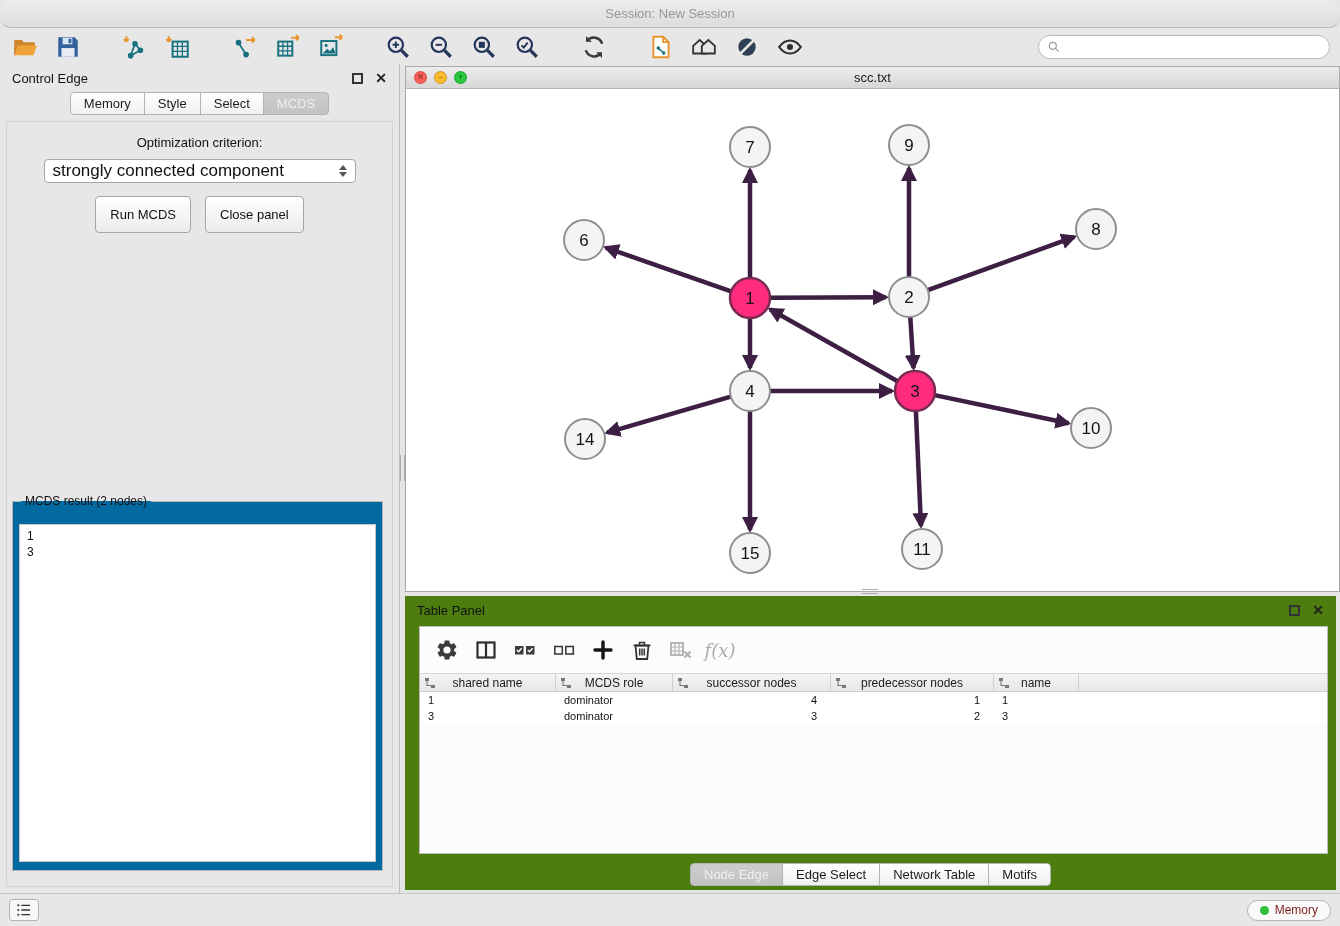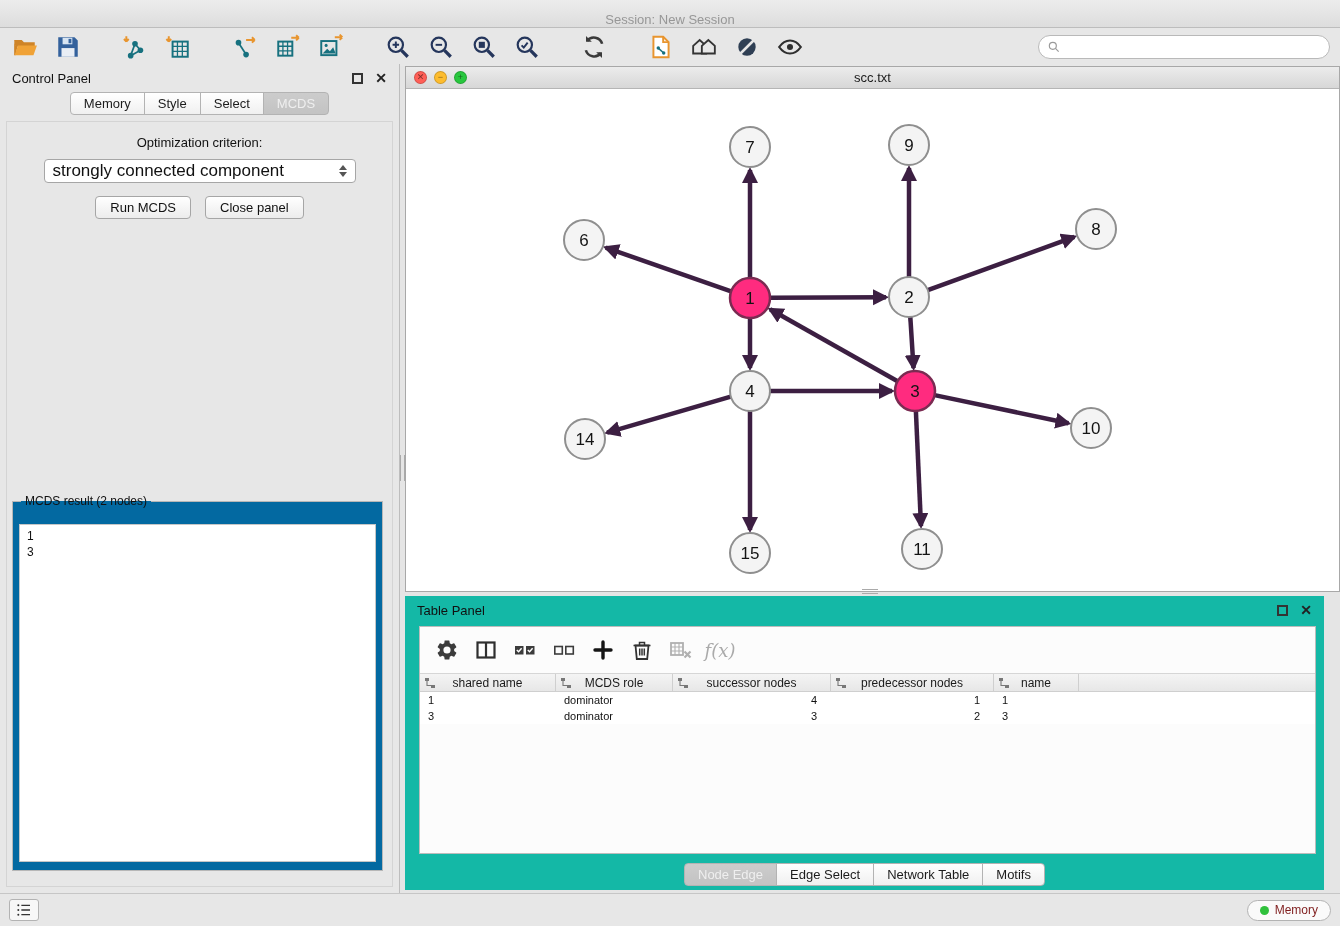--- a/index.html
+++ b/index.html
@@ -3,21 +3,21 @@
 <meta charset="utf-8">
 <style>
   * { box-sizing: border-box; margin: 0; padding: 0; }
   html,body { width:1340px; height:926px; }
   body { font-family: "Liberation Sans", sans-serif; background:#e5e5e5; }
   .root { position:relative; width:1340px; height:926px; background:#e5e5e5; overflow:hidden; }
 
   
   .titlebar { position:absolute; top:0; left:0; right:0; height:28px;
     background:linear-gradient(#ececec,#dddddd); border-bottom:1px solid #bdbdbd;
-    display:flex; align-items:flex-end; justify-content:center; font-size:13px; color:#979797; }
+    display:flex; align-items:center; justify-content:center; font-size:13px; color:#979797;border-radius:11px; }
 
   
   .toolbar { position:absolute; top:28px; left:0; right:0; height:38px;
     display:flex; align-items:center; padding:0 10px; background:#e7e7e7; }
   .tb-items { display:flex; align-items:center; }
   .tb-btn { width:30px; height:30px; margin-right:13px; display:flex; align-items:center; justify-content:center; cursor:pointer; }
   .tb-btn.grp { margin-left:24px; }
   .tb-btn .ic, .tp-btn .ic { display:flex; width:26px; height:26px; }
   .ic svg { width:100%; height:100%; }
   .searchbox { margin-left:auto; width:292px; height:24px; background:#fff; border:1px solid #b9b9b9;
@@ -41,21 +41,21 @@
   .tab.selected { background:linear-gradient(#cccccc,#c3c3c3); color:#efefef; }
   .cp-frame { position:absolute; left:6px; right:6px; top:57px; bottom:6px; border:1px solid #d4d4d4; }
   .opt-label { text-align:center; margin-top:20px; font-size:13px; color:#111; }
   .select { width:312px; height:24px; margin:9px auto 0; background:#fff; border:1px solid #a6a6a6;
     border-radius:4px; display:flex; align-items:center; padding:0 8px; font-size:17px; color:#111; cursor:pointer; }
   .spin { margin-left:auto; display:flex; flex-direction:column; gap:2px; }
   .spin i { width:0; height:0; border-left:4px solid transparent; border-right:4px solid transparent; }
   .spin .up { border-bottom:5px solid #555; }
   .spin .dn { border-top:5px solid #555; }
   .btn-row { display:flex; justify-content:center; gap:14px; margin-top:13px; }
-  .btn { font-size:13px; padding:3px 14px; border:1px solid #a6a6a6; border-radius:4px;
+  .btn { font-size:13px; padding:10px 14px; border:1px solid #a6a6a6; border-radius:4px;
     background:linear-gradient(#ffffff,#ececec); color:#111; cursor:pointer; }
   fieldset.result { position:absolute; left:12px; right:16px; top:430px; bottom:22px;
     border:1px solid #b7b7b7; background:#0369a1; padding:4px; }
   fieldset.result legend { font-size:12px; color:#111; padding:0 4px; margin-left:4px; }
   .result-box { position:absolute; left:6px; right:6px; top:16px; bottom:8px; background:#fff;
     border:1px solid #c6c6c6; padding:3px 7px; overflow:auto; }
   .rline { font-size:12px; line-height:16px; color:#111; }
 
   
   .net-win { position:absolute; left:405px; top:66px; width:935px; height:526px;
@@ -65,21 +65,21 @@
   .lights { position:absolute; left:8px; top:0; bottom:0; display:flex; align-items:center; gap:7px; }
   .light { width:13px; height:13px; border-radius:50%; display:flex; align-items:center; justify-content:center;
     font-size:9px; line-height:1; color:rgba(0,0,0,.5); border:1px solid rgba(0,0,0,.18); cursor:pointer; }
   .net-canvas-wrap { position:absolute; left:0; top:22px; right:0; bottom:0; background:#fff; }
   .h-grip { position:absolute; left:456px; bottom:-3px; width:16px; height:5px;
     border-top:1px solid #aaa; border-bottom:1px solid #aaa; cursor:row-resize; }
   .v-grip { position:absolute; left:400px; top:455px; width:5px; height:26px;
     border-left:1px solid #aaa; border-right:1px solid #aaa; cursor:col-resize; }
 
   
-  .table-panel { position:absolute; left:405px; top:596px; right:16px; height:294px; background:#14b8a6; }
+  .table-panel { position:absolute; left:405px; top:596px; right:4px; height:294px; background:#4d7c0f; }
   .table-card { position:absolute; left:14px; right:8px; top:30px; height:228px;
     background:#fcfcfc; border:1px solid #bcbcbc; overflow:hidden; }
   .tp-toolbar { height:46px; display:flex; align-items:center; gap:13px; padding:0 14px; }
   .tp-btn { display:flex; align-items:center; justify-content:center; width:26px; height:26px; cursor:pointer; }
   .tp-btn.disabled { cursor:default; }
   .tp-btn .ic { width:24px; height:24px; display:flex; }
   .fx { font-family:"DejaVu Serif", serif; font-style:italic; font-size:18px; color:#aaa; }
   .tbl-head { display:flex; height:19px; background:linear-gradient(#f4f4f4,#e7e7e7);
     border-top:1px solid #d6d6d6; border-bottom:1px solid #cfcfcf; font-size:12px; color:#1a1a1a; }
   .th { position:relative; display:flex; align-items:center; justify-content:center;
@@ -267,21 +267,21 @@
             <circle cx="10" cy="10" r="6" stroke="#9a9a9a" stroke-width="2" fill="none"></circle>
             <path d="M14.5 14.5L20 20" stroke="#9a9a9a" stroke-width="2"></path>
           </svg>
         </span>
       <input placeholder="" style="">
     </div>
   </div>
 
   <div class="control-panel">
     <div class="panel-header">
-      <span>Control Panel</span>
+      <span>Control Edge</span>
       <span class="sp"></span>
       <span class="float-btn"></span>
       <span class="close-btn">✕</span>
     </div>
     <div class="tabs-row">
         <span class="tab">Memory</span>
         <span class="tab">Style</span>
         <span class="tab">Select</span>
         <span class="tab selected">MCDS</span>
       </div>

